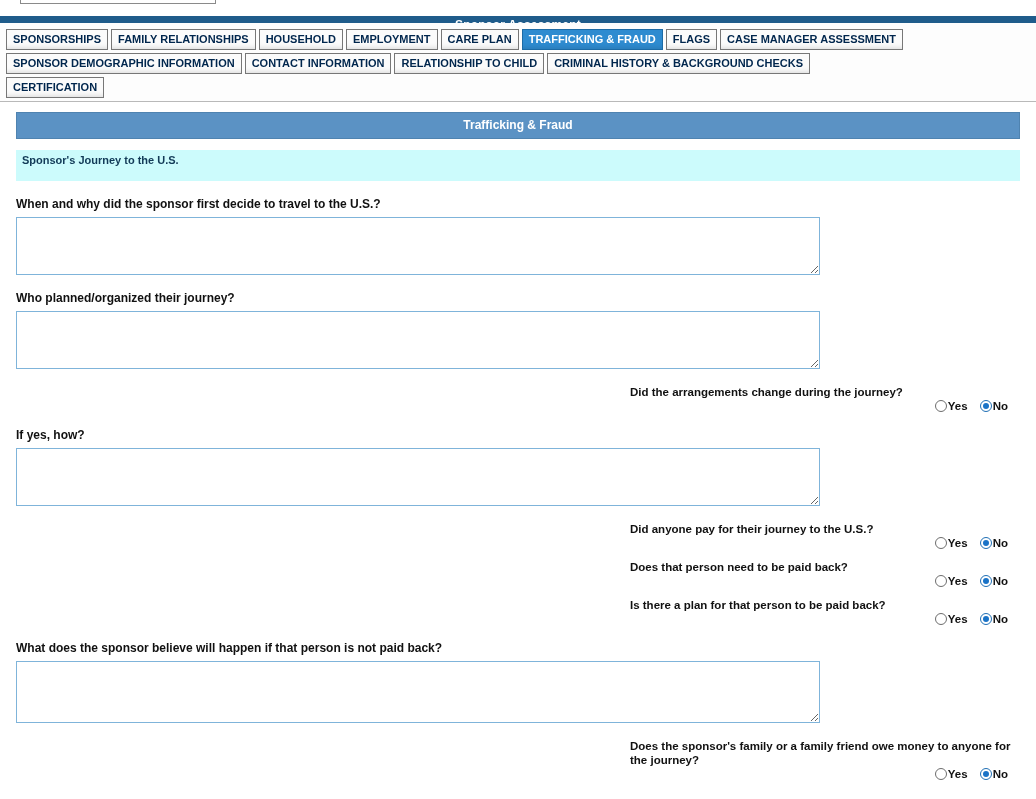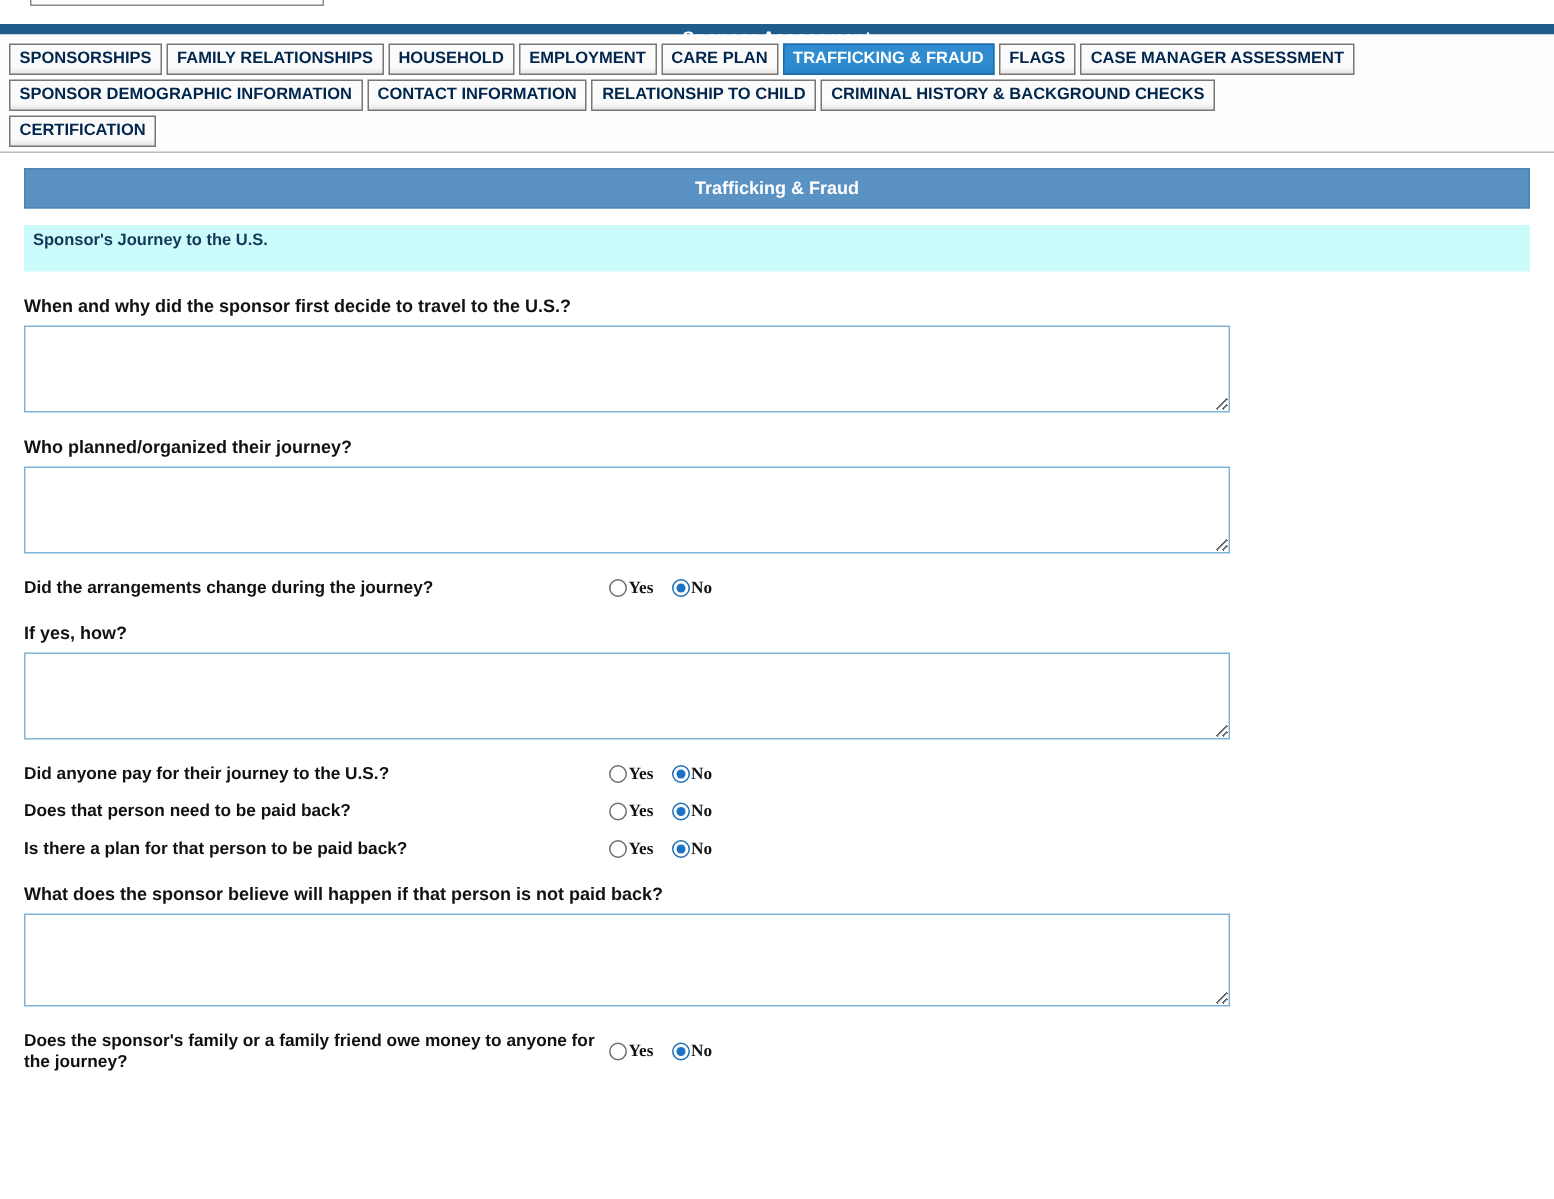--- a/index.html
+++ b/index.html
@@ -130,37 +130,37 @@
     resize: vertical;
     font-family: "Liberation Sans", sans-serif;
     font-size: 12px;
     box-sizing: border-box;
   }
   textarea.answer.tall { height: 62px; }
 
   
   .yn-row {
     display: flex;
-    align-items: center;
+    align-items: flex-end;
     margin-top: 14px;
+    flex-direction: column;
   }
   .yn-label {
     width: 390px;
     font-size: 11.5px;
     font-weight: bold;
     color: #111111;
     line-height: 14px;
     padding-top: 2px;
   }
   .yn-choices {
     display: flex;
     align-items: center;
     gap: 0;
     padding-top: 1px;
-    font-family: Liberation Serif, serif;
   }
   .radio {
     width: 12px;
     height: 12px;
     border-radius: 50%;
     border: 1px solid #6d6d6d;
     background: #ffffff;
     box-sizing: border-box;
     display: inline-block;
     position: relative;

